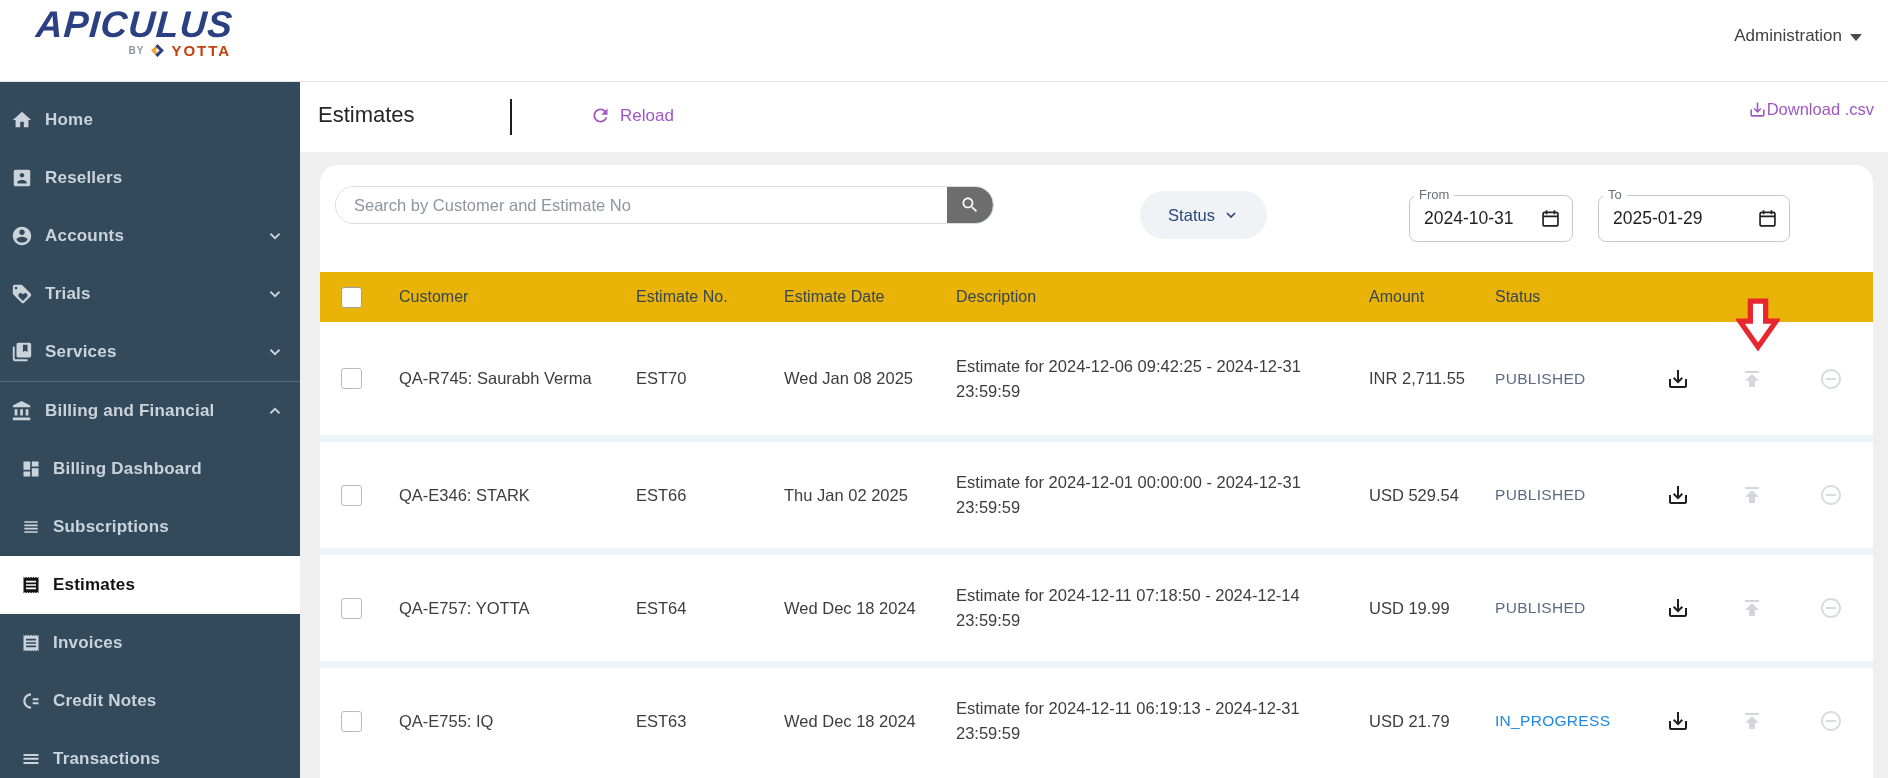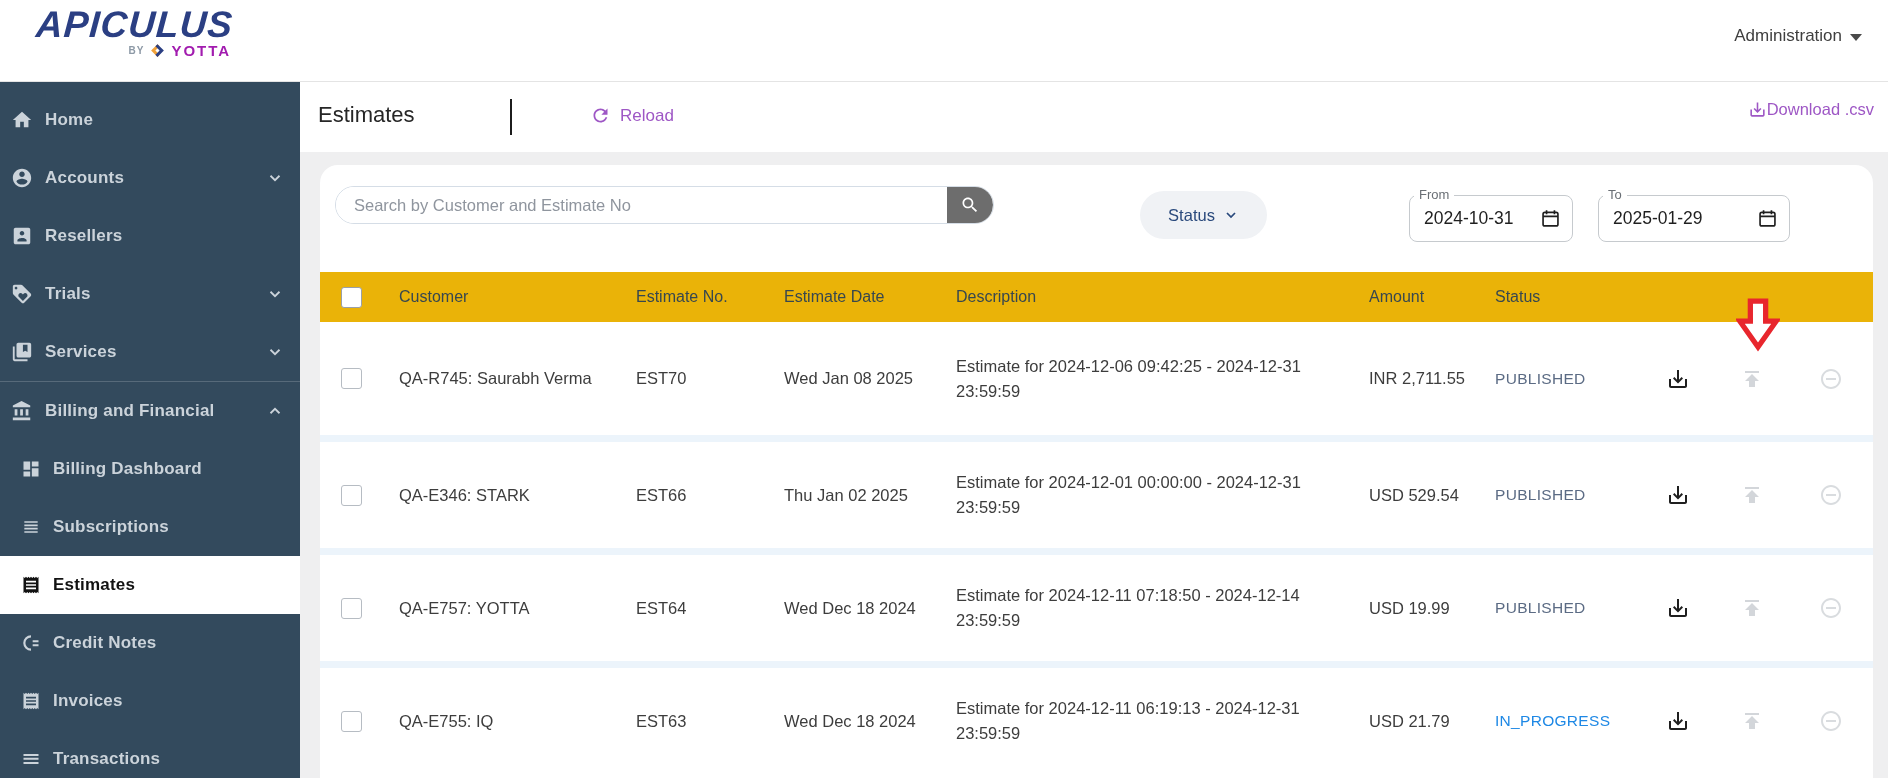--- a/index.html
+++ b/index.html
@@ -5,21 +5,21 @@
   * { margin:0; padding:0; box-sizing:border-box; }
   html,body { width:1888px; height:778px; overflow:hidden; }
   body { font-family:"Liberation Sans", sans-serif; background:#ffffff; position:relative; }
 
   
   .topbar { position:absolute; left:0; top:0; width:1888px; height:82px; background:#fff; border-bottom:1px solid #e4e4e4; z-index:5; }
   .logo { position:absolute; left:36px; top:6px; display:flex; flex-direction:column; align-items:flex-end; }
   .logo-main { font-size:37px; font-weight:800; color:#2b3f83; letter-spacing:1px; line-height:38px; font-style:italic; transform:skewX(-4deg); }
   .logo-sub { display:flex; align-items:center; gap:5px; margin-top:-2px; margin-right:2px; }
   .logo-by { font-size:10px; color:#8d99a6; font-weight:700; letter-spacing:1px; }
-  .logo-brand { font-size:15px; font-weight:800; color:#a21caf; letter-spacing:2px; }
+  .logo-brand { font-size:15px; font-weight:800; color:#c2410c; letter-spacing:2px; }
   .admin-menu { position:absolute; right:26px; top:26px; display:flex; align-items:center; gap:8px; font-size:17px; color:#3f3f3f; cursor:pointer; }
   .admin-caret { width:0; height:0; border-left:6px solid transparent; border-right:6px solid transparent; border-top:7px solid #4a4a4a; margin-top:2px; }
 
   
   .sidebar { position:absolute; left:0; top:82px; width:300px; height:696px; background:#334a5d; padding-top:9px; z-index:4; }
   .side-item { height:58px; display:flex; align-items:center; gap:12px; padding-left:11px; color:#cbd3da; cursor:pointer; position:relative; }
   .side-item .si-icon { width:22px; height:22px; flex:0 0 22px; fill:#cbd3da; }
   .side-item .si-label { font-size:17px; font-weight:700; letter-spacing:0.2px; }
   .side-item.sub { padding-left:21px; }
   .side-item.sub .si-icon { width:20px; height:20px; flex:0 0 20px; }
@@ -102,35 +102,35 @@
 
 <div class="sidebar">
   <div class="side-item">
     <svg class="si-icon" viewBox="0 0 24 24">
         <path d="M10 20v-6h4v6h5v-8h3L12 3 2 12h3v8z"></path>
       </svg>
     <span class="si-label">Home</span>
   </div>
   <div class="side-item">
     <svg class="si-icon" viewBox="0 0 24 24">
+        <path d="M19 3H5c-1.1 0-2 .9-2 2v14c0 1.1.9 2 2 2h14c1.1 0 2-.9 2-2V5c0-1.1-.9-2-2-2zm-7 3.5c1.38 0 2.5 1.12 2.5 2.5s-1.12 2.5-2.5 2.5S9.5 10.38 9.5 9s1.12-2.5 2.5-2.5zM17 18H7v-1.25c0-1.66 3.33-2.5 5-2.5s5 .84 5 2.5V18z"></path>
+      </svg>
+    <span class="si-label">Resellers</span>
+  </div>
+  <div class="side-item">
+    <svg class="si-icon" viewBox="0 0 24 24">
         <path d="M12 2C6.48 2 2 6.48 2 12s4.48 10 10 10 10-4.48 10-10S17.52 2 12 2zm0 3c1.66 0 3 1.34 3 3s-1.34 3-3 3-3-1.34-3-3 1.34-3 3-3zm0 14.2c-2.5 0-4.71-1.28-6-3.22.03-1.99 4-3.08 6-3.08 1.99 0 5.97 1.09 6 3.08-1.29 1.94-3.5 3.22-6 3.22z"></path>
       </svg>
     <span class="si-label">Accounts</span>
     <svg class="side-chevron" viewBox="0 0 24 24">
         <path d="M6 9l6 6 6-6"></path>
       </svg>
   </div>
   <div class="side-item">
     <svg class="si-icon" viewBox="0 0 24 24">
-        <path d="M19 3H5c-1.1 0-2 .9-2 2v14c0 1.1.9 2 2 2h14c1.1 0 2-.9 2-2V5c0-1.1-.9-2-2-2zm-7 3.5c1.38 0 2.5 1.12 2.5 2.5s-1.12 2.5-2.5 2.5S9.5 10.38 9.5 9s1.12-2.5 2.5-2.5zM17 18H7v-1.25c0-1.66 3.33-2.5 5-2.5s5 .84 5 2.5V18z"></path>
-      </svg>
-    <span class="si-label">Resellers</span>
-  </div>
-  <div class="side-item">
-    <svg class="si-icon" viewBox="0 0 24 24">
         <path d="M21.41 11.58l-9-9C12.05 2.22 11.55 2 11 2H4c-1.1 0-2 .9-2 2v7c0 .55.22 1.05.59 1.42l9 9c.36.36.86.58 1.41.58.55 0 1.05-.22 1.41-.59l7-7c.37-.36.59-.86.59-1.41 0-.55-.23-1.06-.59-1.42zM5.5 7C4.67 7 4 6.33 4 5.5S4.67 4 5.5 4 7 4.67 7 5.5 6.33 7 5.5 7zm11.77 8.27L13 19.54l-4.27-4.27C8.28 14.81 8 14.19 8 13.5c0-1.38 1.12-2.5 2.5-2.5.69 0 1.32.28 1.77.74l.73.72.73-.73c.45-.45 1.08-.73 1.77-.73 1.38 0 2.5 1.12 2.5 2.5 0 .69-.28 1.32-.73 1.77z"></path>
       </svg>
     <span class="si-label">Trials</span>
     <svg class="side-chevron" viewBox="0 0 24 24">
         <path d="M6 9l6 6 6-6"></path>
       </svg>
   </div>
   <div class="side-item">
     <svg class="si-icon" viewBox="0 0 24 24">
         <path d="M4 6H2v14c0 1.1.9 2 2 2h14v-2H4V6zm16-4H8c-1.1 0-2 .9-2 2v12c0 1.1.9 2 2 2h12c1.1 0 2-.9 2-2V4c0-1.1-.9-2-2-2zm-2 10l-2.5-1.5L13 12V4h5v8z"></path>
@@ -163,30 +163,30 @@
     <span class="si-label">Subscriptions</span>
   </div>
   <div class="side-item sub active">
     <svg class="si-icon" viewBox="0 0 24 24">
         <path d="M18 17H6v-2h12v2zm0-4H6v-2h12v2zm0-4H6V7h12v2zM3 22l1.5-1.5L6 22l1.5-1.5L9 22l1.5-1.5L12 22l1.5-1.5L15 22l1.5-1.5L18 22l1.5-1.5L21 22V2l-1.5 1.5L18 2l-1.5 1.5L15 2l-1.5 1.5L12 2l-1.5 1.5L9 2 7.5 3.5 6 2 4.5 3.5 3 2v20z"></path>
       </svg>
     <span class="si-label">Estimates</span>
   </div>
   <div class="side-item sub">
     <svg class="si-icon" viewBox="0 0 24 24">
+        <path d="M18 17H6v-2h12v2zm0-4H6v-2h12v2zm0-4H6V7h12v2zM3 22l1.5-1.5L6 22l1.5-1.5L9 22l1.5-1.5L12 22l1.5-1.5L15 22l1.5-1.5L18 22l1.5-1.5L21 22V2l-1.5 1.5L18 2l-1.5 1.5L15 2l-1.5 1.5L12 2l-1.5 1.5L9 2 7.5 3.5 6 2 4.5 3.5 3 2v20z"></path>
+      </svg>
+    <span class="si-label">Invoices</span>
+  </div>
+  <div class="side-item sub">
+    <svg class="si-icon" viewBox="0 0 24 24">
         <path d="M12 4a8 8 0 1 0 0 16" fill="none" stroke="currentColor" stroke-width="2.6" style="stroke:#cbd3da"></path>
         <path d="M14 8.8h7v2.4h-7zM14 13.6h7v2.4h-7z"></path>
       </svg>
     <span class="si-label">Credit Notes</span>
-  </div>
-  <div class="side-item sub">
-    <svg class="si-icon" viewBox="0 0 24 24">
-        <path d="M18 17H6v-2h12v2zm0-4H6v-2h12v2zm0-4H6V7h12v2zM3 22l1.5-1.5L6 22l1.5-1.5L9 22l1.5-1.5L12 22l1.5-1.5L15 22l1.5-1.5L18 22l1.5-1.5L21 22V2l-1.5 1.5L18 2l-1.5 1.5L15 2l-1.5 1.5L12 2l-1.5 1.5L9 2 7.5 3.5 6 2 4.5 3.5 3 2v20z"></path>
-      </svg>
-    <span class="si-label">Invoices</span>
   </div>
   <div class="side-item sub">
     <svg class="si-icon" viewBox="0 0 24 24">
         <path d="M3 18h18v-2.4H3V18zm0-5.2h18v-2.4H3v2.4zM3 6v2.4h18V6H3z"></path>
       </svg>
     <span class="si-label">Transactions</span>
   </div>
 </div>
 
 <div class="main">

